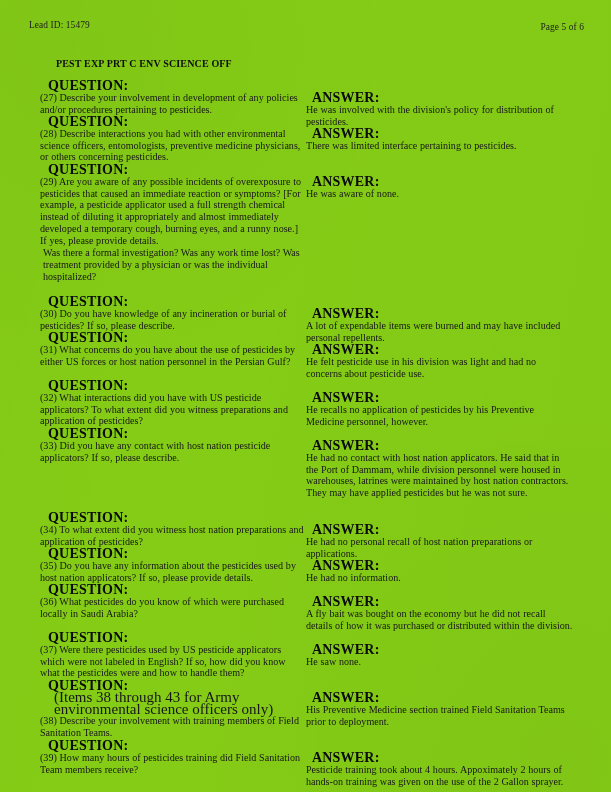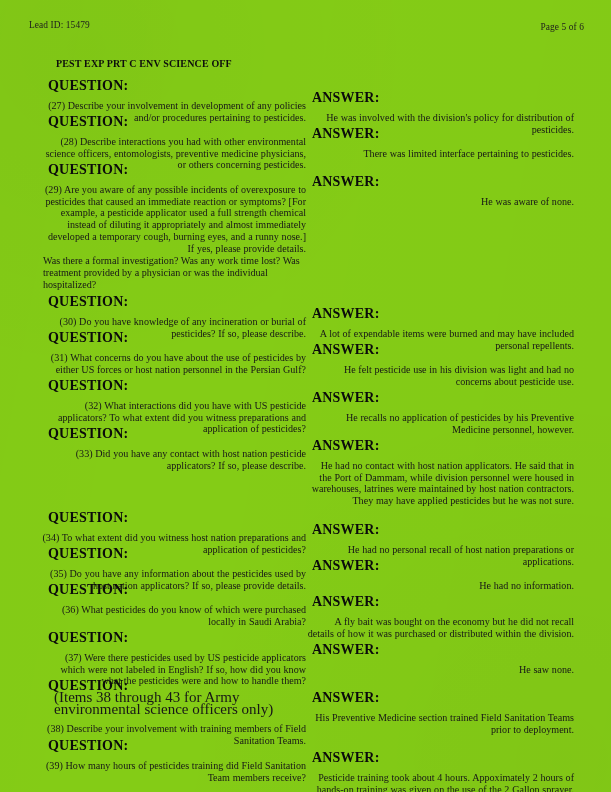--- a/index.html
+++ b/index.html
@@ -99,23 +99,22 @@
     font-weight: bold;
     letter-spacing: 0.2px;
     line-height: 11.6px;
     color: #0b0b0b;
     padding-left: 8px;
   }
   .txt {
     font-size: 10.1px;
     line-height: 11.9px;
     color: #171717;
-    text-align: right;
+    text-align: left;
     word-spacing: 0.2px;
-    margin-top: 8px;
   }
   .col-a .lbl { padding-left: 6px; }
   .note {
     font-size: 15px;
     line-height: 11.9px;
     color: #171717;
     padding-left: 4px;
     margin-left: 10px;
   }
   .sub {

